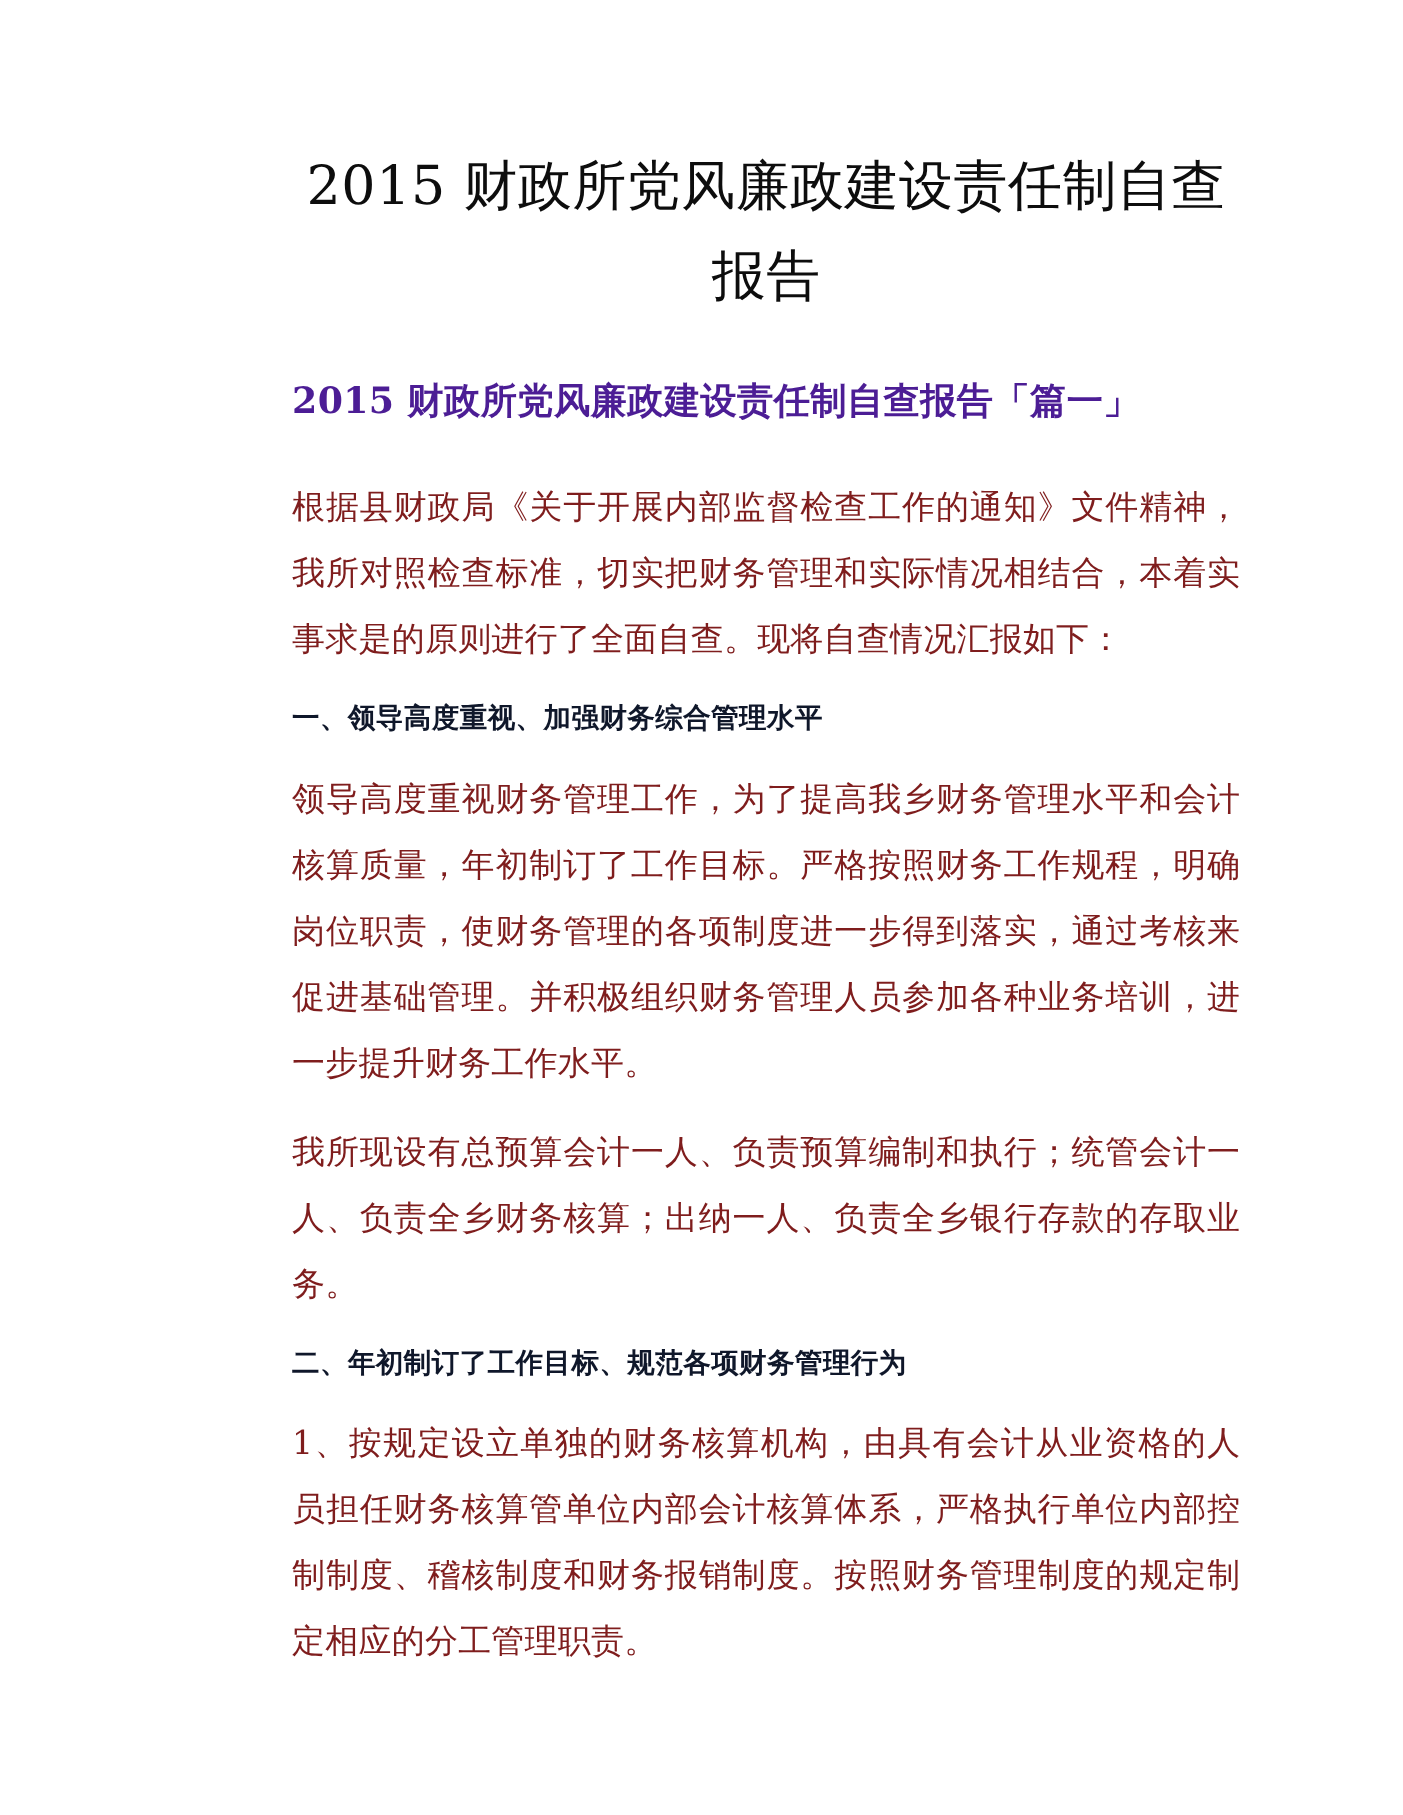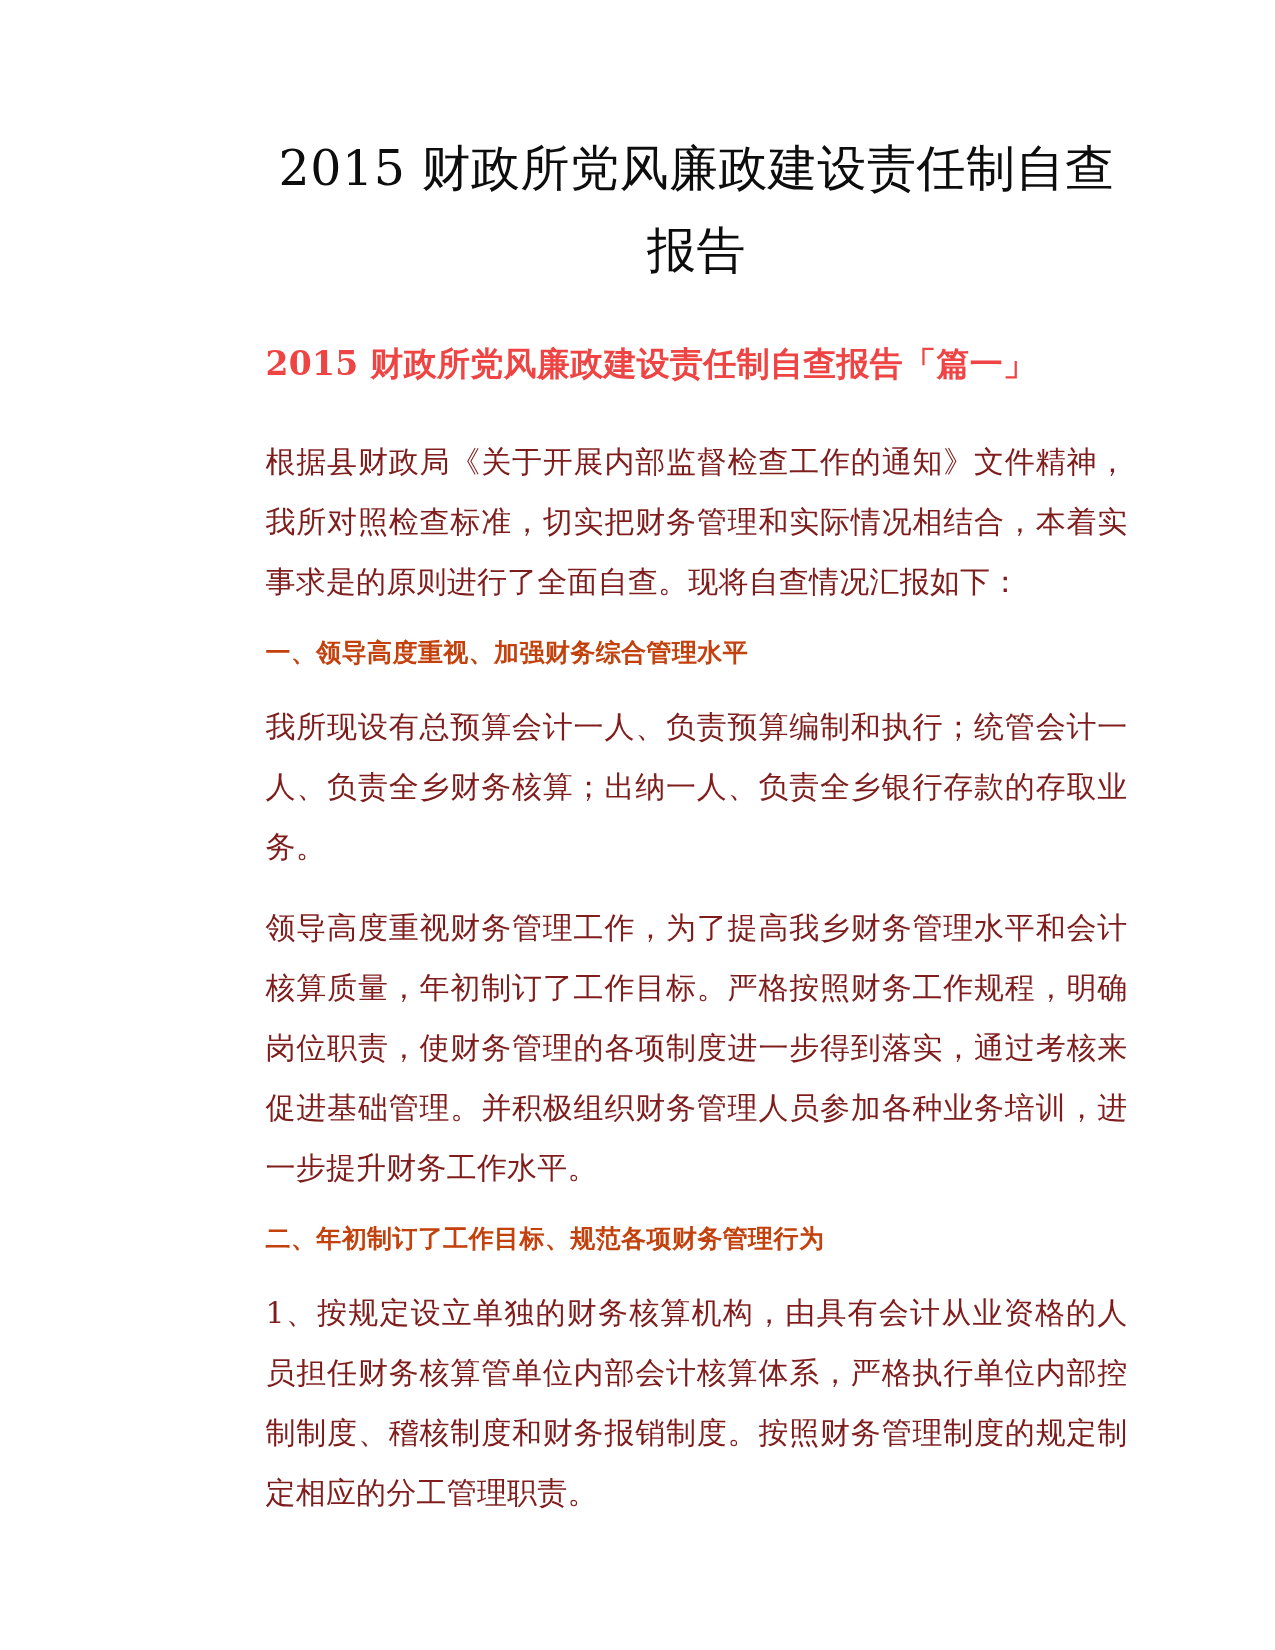--- a/index.html
+++ b/index.html
@@ -31,40 +31,40 @@
     text-align: center;
     font-weight: 400;
     letter-spacing: 0.5px;
     margin: 0 0 46px 0;
     padding: 0 8px;
   }
   .section-title {
     font-family: "DejaVu Serif", "Liberation Serif", serif;
     font-size: 33px;
     line-height: 1.5;
-    color: #ef4444;
+    color: #4c1d95;
     font-weight: 700;
     margin: 0 0 44px 0;
     letter-spacing: 0.3px;
   }
   p.body-text {
     font-family: "DejaVu Serif", "Liberation Serif", serif;
     font-size: 30px;
     line-height: 2.0;
     color: #7f1d1d;
     margin: 0 0 21px 0;
     text-align: justify;
     text-justify: inter-character;
     letter-spacing: 0.2px;
   }
   h3.sub-heading {
     font-family: "DejaVu Sans", "Liberation Sans", sans-serif;
     font-size: 25px;
     line-height: 1.6;
-    color: #c2410c;
+    color: #0f172a;
     font-weight: 700;
     margin: 0 0 24px 0;
     letter-spacing: 0.4px;
   }
   p.body-text:last-child {
     margin-bottom: 0;
   }
 </style>
 </head>
 <body>
@@ -72,20 +72,20 @@
 <div class="page">
   <div class="content">
 
     <h1 class="doc-title">2015 财政所党风廉政建设责任制自查报告</h1>
 
     <h2 class="section-title">2015 财政所党风廉政建设责任制自查报告「篇一」</h2>
 
     <div id="body-blocks">
         <p class="body-text">根据县财政局《关于开展内部监督检查工作的通知》文件精神，我所对照检查标准，切实把财务管理和实际情况相结合，本着实事求是的原则进行了全面自查。现将自查情况汇报如下：</p>
         <h3 class="sub-heading">一、领导高度重视、加强财务综合管理水平</h3>
+        <p class="body-text">领导高度重视财务管理工作，为了提高我乡财务管理水平和会计核算质量，年初制订了工作目标。严格按照财务工作规程，明确岗位职责，使财务管理的各项制度进一步得到落实，通过考核来促进基础管理。并积极组织财务管理人员参加各种业务培训，进一步提升财务工作水平。</p>
         <p class="body-text">我所现设有总预算会计一人、负责预算编制和执行；统管会计一人、负责全乡财务核算；出纳一人、负责全乡银行存款的存取业务。</p>
-        <p class="body-text">领导高度重视财务管理工作，为了提高我乡财务管理水平和会计核算质量，年初制订了工作目标。严格按照财务工作规程，明确岗位职责，使财务管理的各项制度进一步得到落实，通过考核来促进基础管理。并积极组织财务管理人员参加各种业务培训，进一步提升财务工作水平。</p>
         <h3 class="sub-heading">二、年初制订了工作目标、规范各项财务管理行为</h3>
         <p class="body-text">1、按规定设立单独的财务核算机构，由具有会计从业资格的人员担任财务核算管单位内部会计核算体系，严格执行单位内部控制制度、稽核制度和财务报销制度。按照财务管理制度的规定制定相应的分工管理职责。</p>
       </div>
 
   </div>
 </div>
 
 </body></html>

